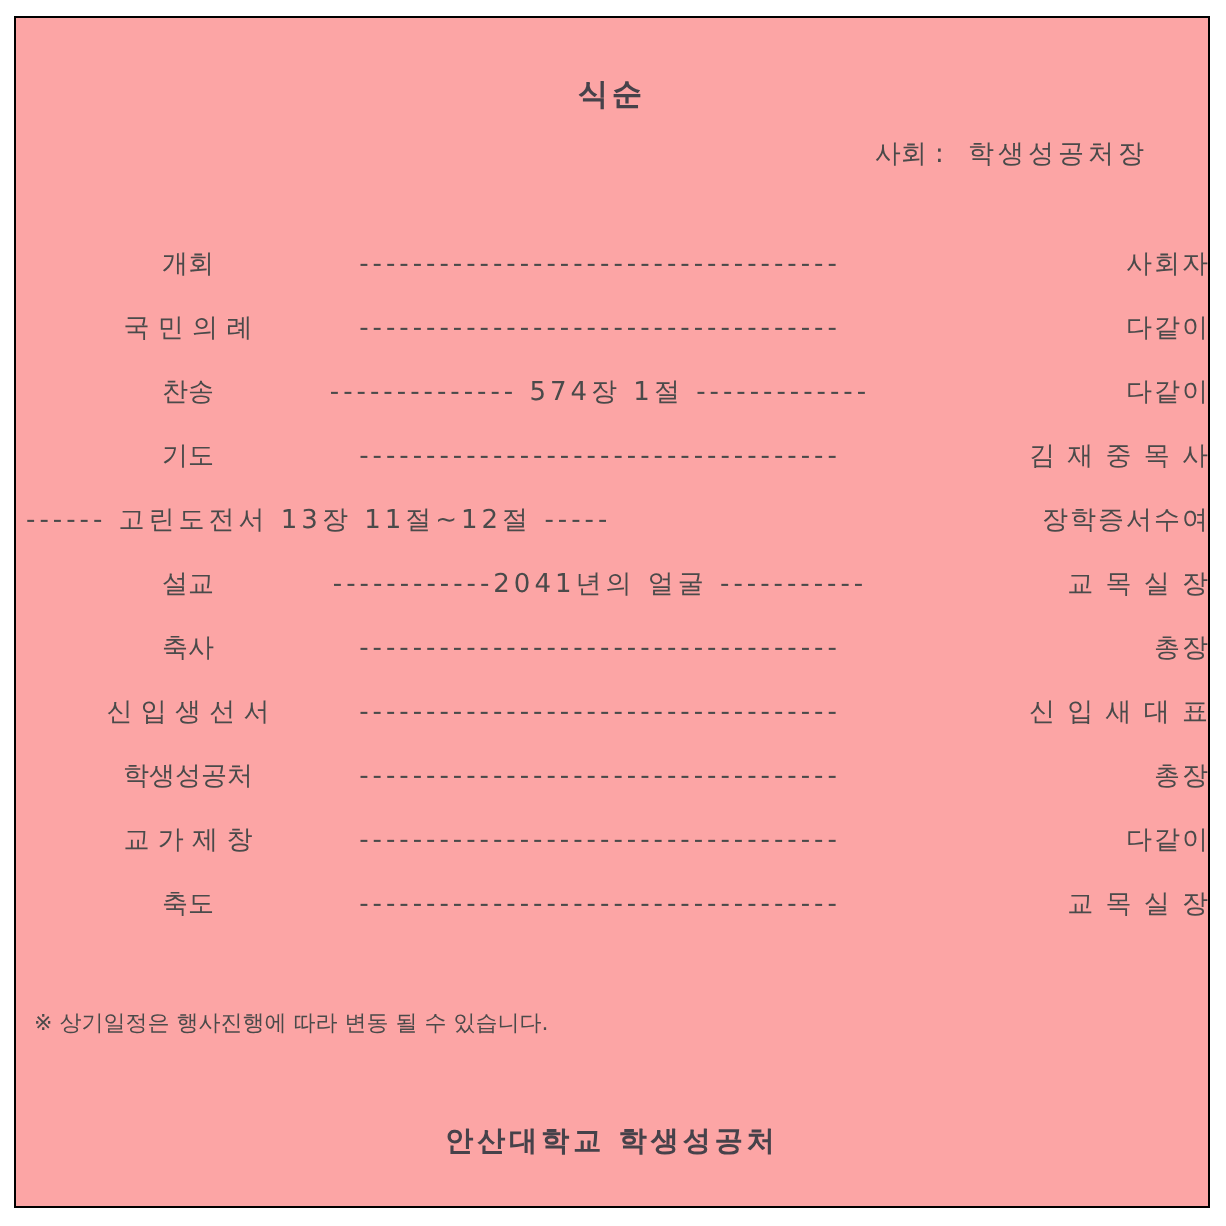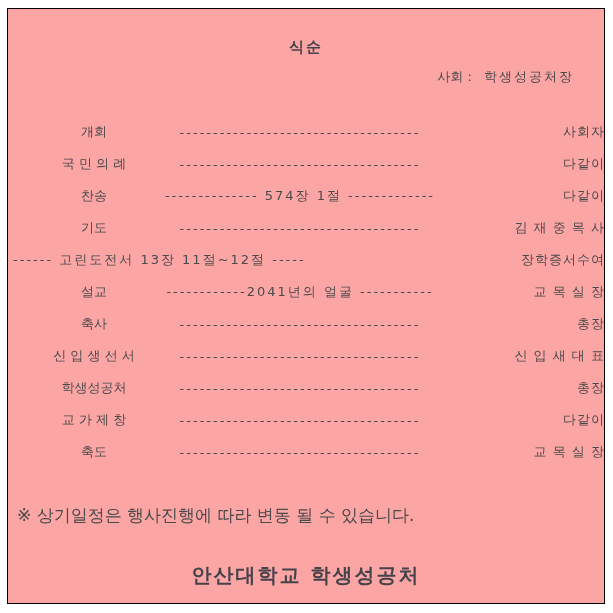--- a/index.html
+++ b/index.html
@@ -80,30 +80,30 @@
   .c-who {
     flex: 1;
     text-align: right;
     white-space: nowrap;
     letter-spacing: 1px;
   }
   .note {
     position: absolute;
     top: 495px;
     left: 9px;
-    font-size: 17px;
+    font-size: 11px;
     white-space: nowrap;
   }
   .footer {
     position: absolute;
     top: 553px;
     left: 0;
     width: 100%;
     text-align: center;
-    font-size: 20px;
+    font-size: 14px;
     font-weight: bold;
     letter-spacing: 2px;
     color: #46424a;
   }
 </style>
 </head>
 <body>
 
 <div class="stage">
   <div class="doc">

